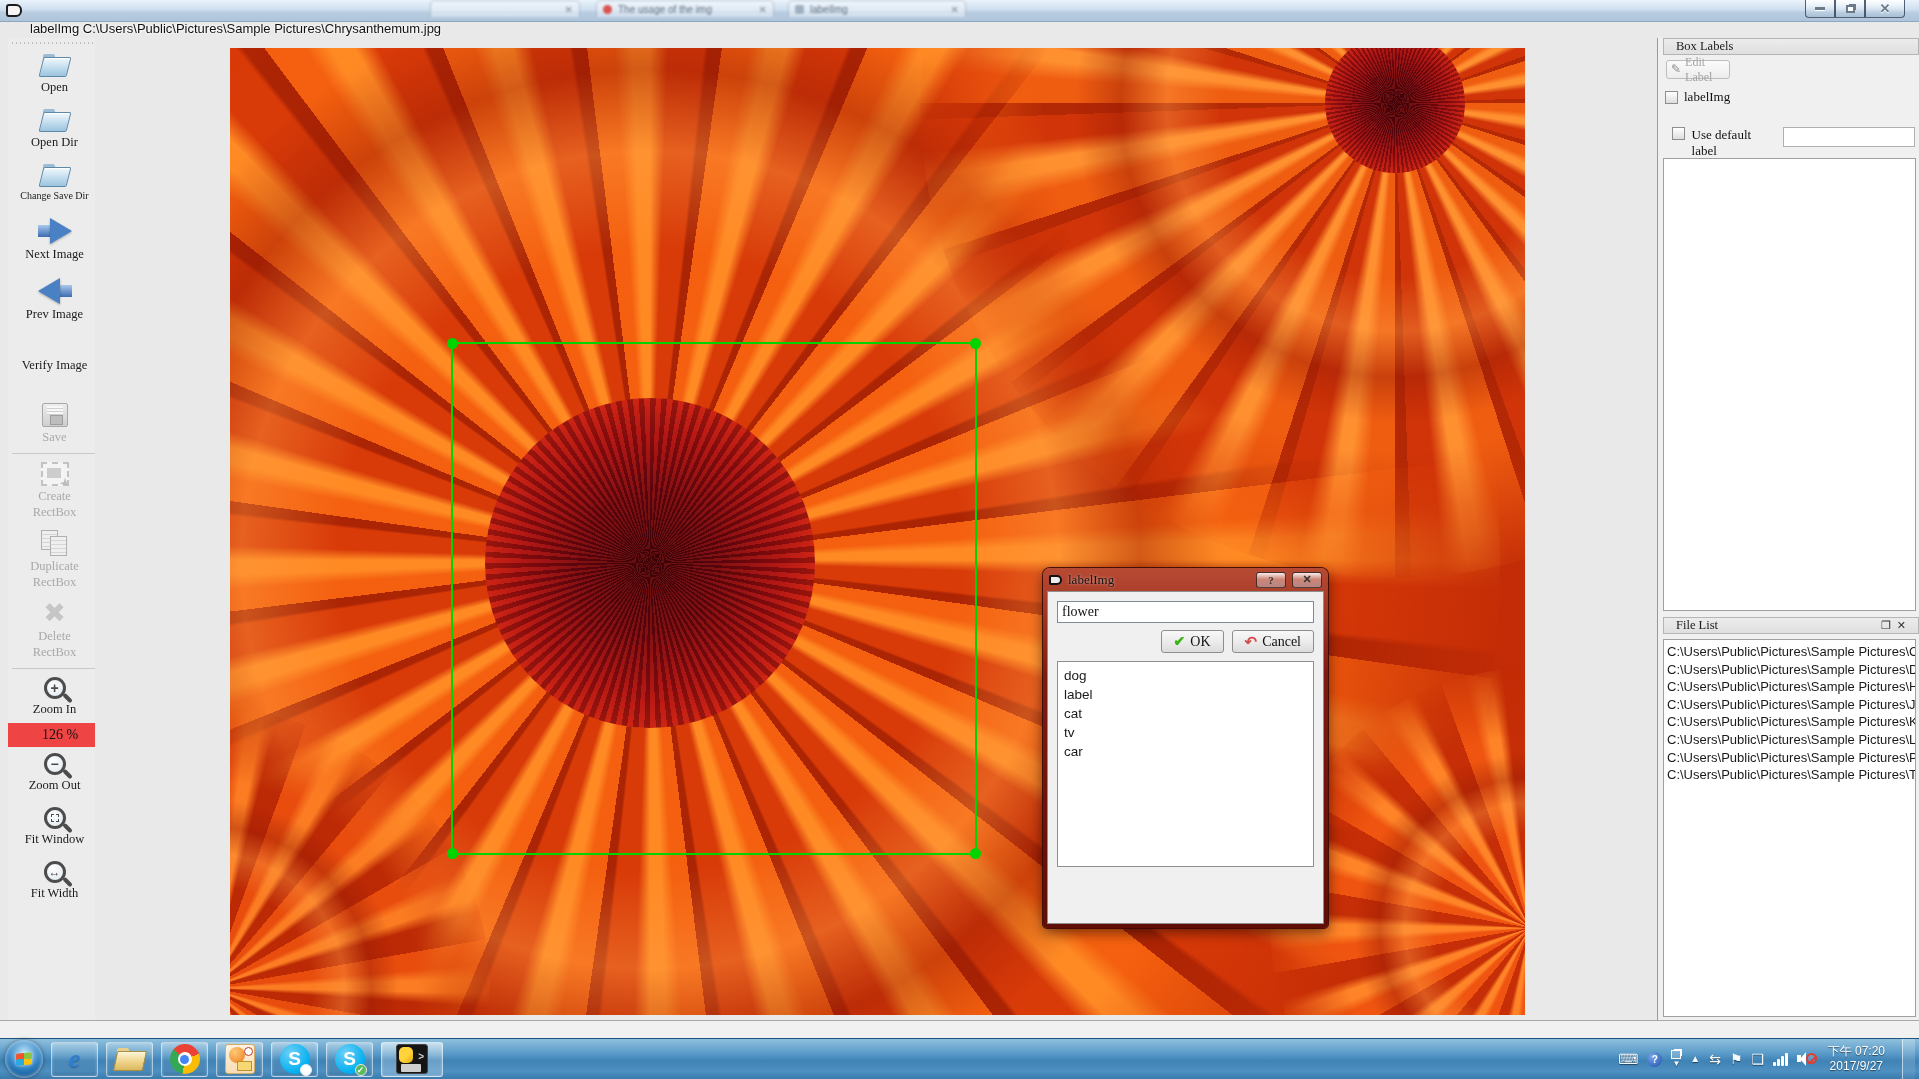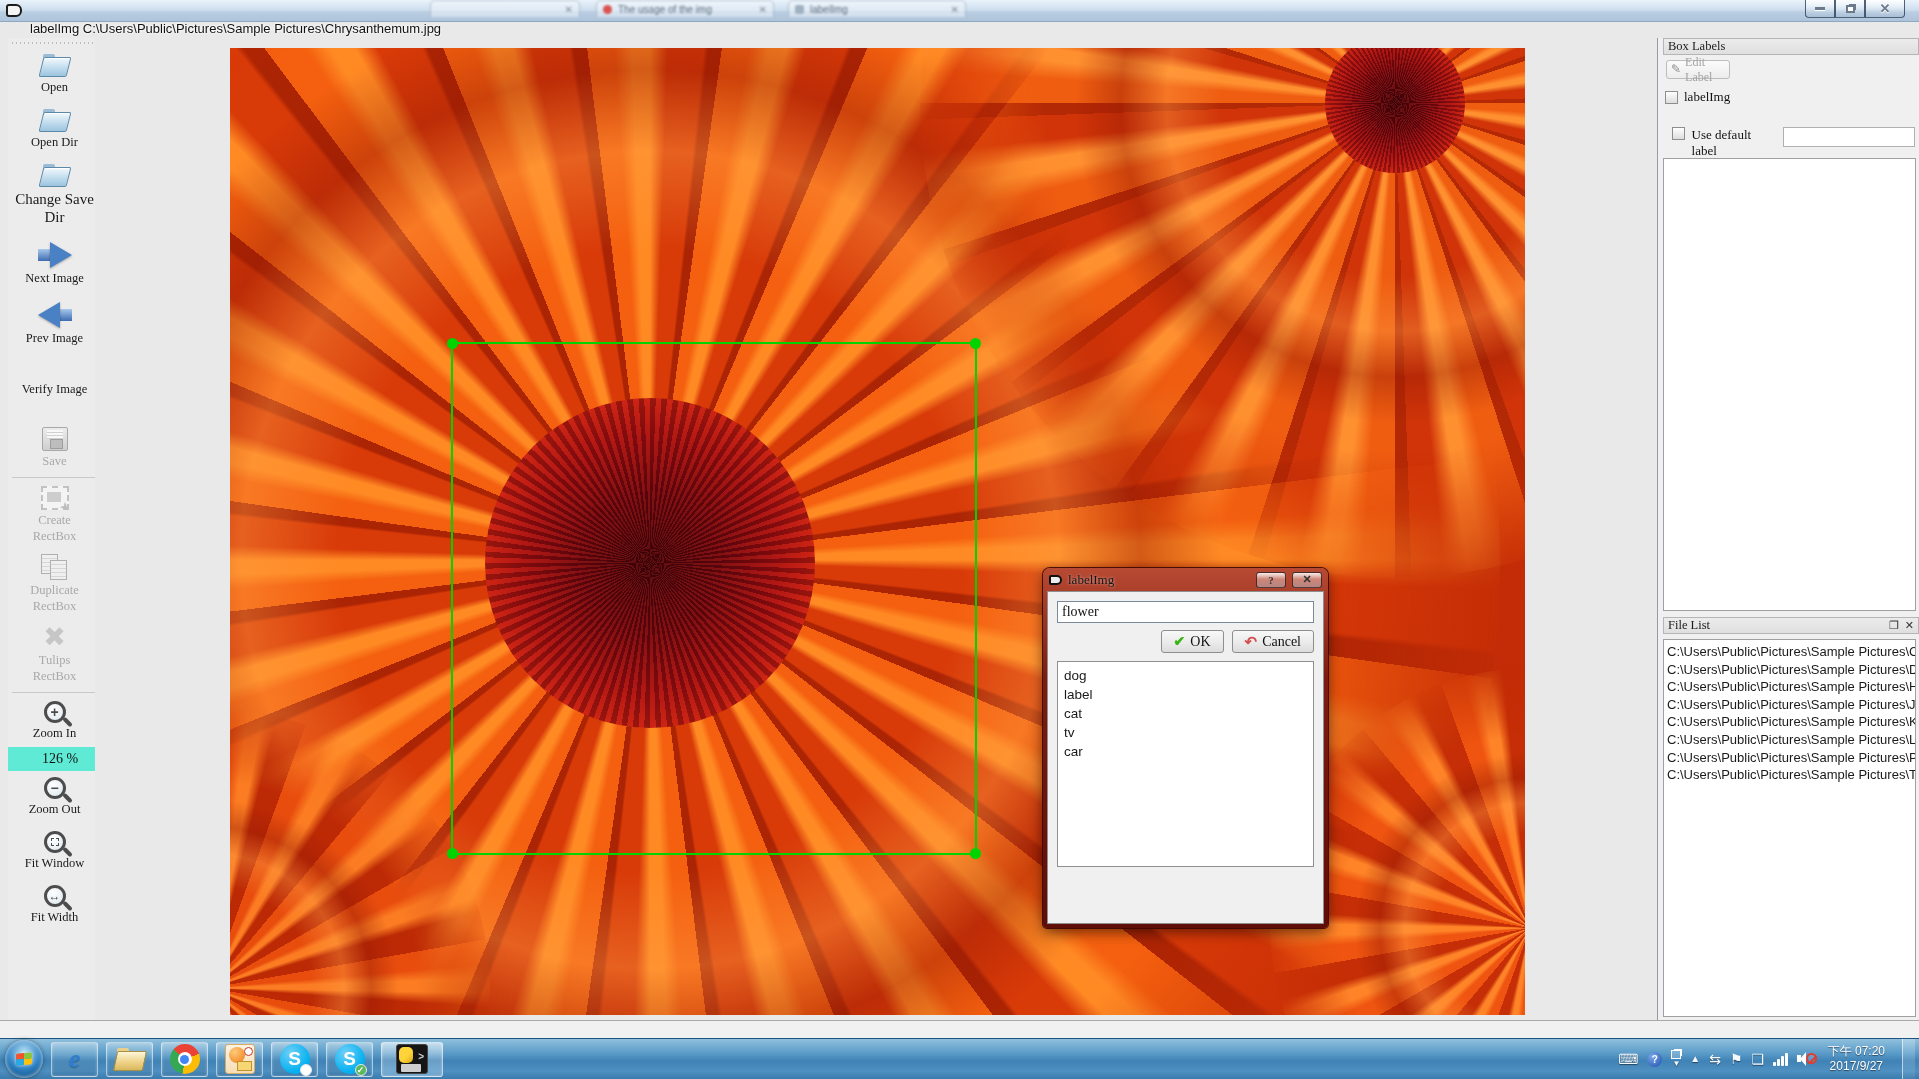--- a/index.html
+++ b/index.html
@@ -81,21 +81,21 @@
   .ic-dup::before { left:0; top:0; } .ic-dup::after { left:9px; top:6px; }
   .ic-delx { font-size:27px; line-height:26px; color:#c6c6c6; font-weight:bold;
     font-family:"DejaVu Sans", sans-serif; }
   .mag { position:relative; width:22px; height:22px; border:3px solid #4c4c4c; border-radius:50%;
     background:radial-gradient(circle at 35% 30%, #ffffff, #dde8ee); }
   .mag::after { content:""; position:absolute; width:11px; height:4px; background:#4c4c4c;
     border-radius:2px; right:-10px; bottom:-4px; transform:rotate(45deg); }
   .mag .m-glyph { position:absolute; inset:0; display:flex; align-items:center; justify-content:center;
     font-size:14px; font-weight:bold; color:#4c4c4c; line-height:1; }
   .mag .m-box { position:absolute; left:4px; top:4px; right:4px; bottom:4px; border:1px dashed #4c4c4c; }
-  .zoom-spin { width:104px; height:24px; background:#5eead4; display:flex; align-items:center;
+  .zoom-spin { width:104px; height:24px; background:#ef4444; display:flex; align-items:center;
     justify-content:center; font-family:"Liberation Serif", serif; font-size:14px; color:#111;
     margin:6px auto; }
 
   .canvas { position:absolute; left:95px; top:38px; width:1562px; height:982px; background:#e9e9e9; overflow:hidden; }
   .splitter { position:absolute; left:1657px; top:38px; width:6px; height:982px; background:#eef0f2;
     border-left:1px solid #9a9a9a; }
 
   
   .photo { position:absolute; left:135px; top:10px; width:1295px; height:967px; overflow:hidden;
     background:linear-gradient(115deg,#d63b09,#c02a06); }
@@ -155,21 +155,21 @@
     font-family:"Liberation Serif", serif; font-size:14px; color:#111; padding:0 12px; }
   .ok-check { color:#39b513; font-size:14px; font-weight:bold; }
   .cancel-arrow { color:#d34f4f; font-size:15px; font-weight:bold; }
   .dlg-list { margin-top:8px; height:206px; background:#fff; border:1px solid #8f8f8f;
     padding:4px 6px; overflow:hidden; }
   .dlg-list .li { font-size:13.5px; color:#1a1a1a; line-height:19px; }
 
   
   .rightpanel { position:absolute; left:1663px; top:38px; width:256px; height:982px; background:#f0f0f0; }
   .dock-title { height:17px; background:linear-gradient(#ececec,#dfdfdf); border:1px solid #b5b5b5;
-    display:flex; align-items:center; padding:0 4px; font-family:"Liberation Serif", serif;
+    display:flex; align-items:center; padding:0 12px; font-family:"Liberation Serif", serif;
     font-size:12.5px; color:#1a1a1a; }
   .dock-btns { margin-left:auto; display:flex; gap:6px; align-items:center; }
   .dk-btn { font-size:11px; color:#333; line-height:1; }
   .edit-label-btn { margin:5px 0 0 3px; width:64px; height:19px; border:1px solid #bdbdbd; border-radius:3px;
     background:linear-gradient(#fbfbfb,#ededed); display:flex; align-items:center; gap:4px; padding:0 4px;
     font-family:"Liberation Serif", serif; font-size:12px; color:#a3a3a3; }
   .pencil { font-size:12px; color:#8a8a8a; }
   .chk-row { display:flex; align-items:center; gap:6px; margin:10px 0 0 2px;
     font-family:"Liberation Serif", serif; font-size:13px; color:#111; }
   .checkbox { width:13px; height:13px; border:1px solid #8e8e8e; background:linear-gradient(#fff,#ddd); }
@@ -303,21 +303,21 @@
     <div class="tool" style="margin-top:8px">
       <span class="ic-folder"></span>
       <span class="t-label">Open</span>
     </div>
     <div class="tool" style="margin-top:14px">
       <span class="ic-folder"></span>
       <span class="t-label">Open Dir</span>
     </div>
     <div class="tool" style="margin-top:14px">
       <span class="ic-folder"></span>
-      <span class="t-label" style="font-size:15px">Change Save Dir</span>
+      <span class="t-label" style="font-size:10px">Change Save Dir</span>
     </div>
     <div class="tool" style="margin-top:16px">
       <span class="arrow-row">
         <span class="arrow-tail"></span>
           <span class="ic-arrow right"></span>
       </span>
       <span class="t-label">Next Image</span>
     </div>
     <div class="tool" style="margin-top:16px">
       <span class="arrow-row">
@@ -341,21 +341,21 @@
       <span class="t-label">Create</span>
       <span class="t-label" style="margin-top:-2px">RectBox</span>
     </div>
     <div class="tool disabled" style="margin-top:10px">
       <span class="ic-dup"></span>
       <span class="t-label">Duplicate</span>
       <span class="t-label" style="margin-top:-2px">RectBox</span>
     </div>
     <div class="tool disabled" style="margin-top:10px">
       <span class="ic-delx">✖</span>
-      <span class="t-label">Tulips</span>
+      <span class="t-label">Delete</span>
       <span class="t-label" style="margin-top:-2px">RectBox</span>
     </div>
 
     <div class="tb-sep"></div>
 
     <div class="tool">
       <span class="mag">
           <span class="m-glyph">+</span>
         </span>
       <span class="t-label">Zoom In</span>

